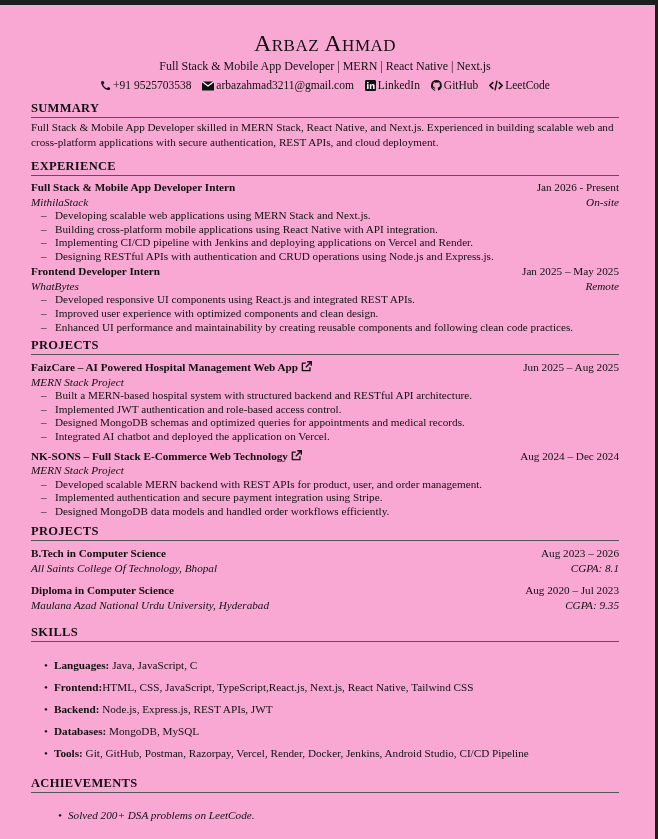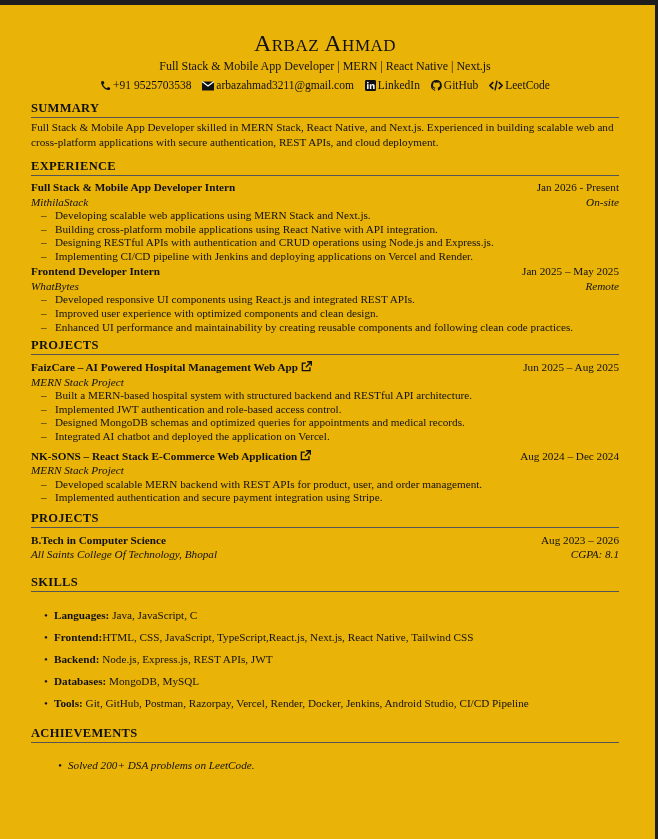--- a/index.html
+++ b/index.html
@@ -4,21 +4,21 @@
 <style>
   html, body { margin: 0; padding: 0; }
   body {
     width: 658px; height: 839px; overflow: hidden;
     background: #1e1e1e;
     font-family: "Liberation Serif", "DejaVu Serif", serif;
     color: #111;
   }
   .page {
     position: absolute; left: 0; top: 5px; width: 655px; height: 834px;
-    background: #eab308;
+    background: #f9a8d4;
   }
   .content { position: absolute; left: 31px; right: 36px; top: 0; }
   .name {
     text-align: center; margin-top: 24px; font-size: 24px; letter-spacing: 0.5px;
     font-variant: small-caps; line-height: 28px;
   }
   .tagline { text-align: center; font-size: 12px; line-height: 16px; margin-top: 1px; }
   .contacts { text-align: center; font-size: 11.5px; line-height: 16px; margin-top: 3px; }
   .contacts .c { margin: 0 4px; white-space: nowrap; }
   .contacts svg { vertical-align: -2px; margin-right: 2px; }
@@ -91,22 +91,22 @@
             <span class="b">Full Stack &amp; Mobile App Developer Intern</span>
             <span>Jan 2026 - Present</span>
           </div>
       <div class="row">
             <span class="i">MithilaStack</span>
             <span class="i">On-site</span>
           </div>
       <ul class="dash">
         <li>Developing scalable web applications using MERN Stack and Next.js.</li>
         <li>Building cross-platform mobile applications using React Native with API integration.</li>
+        <li>Implementing CI/CD pipeline with Jenkins and deploying applications on Vercel and Render.</li>
         <li>Designing RESTful APIs with authentication and CRUD operations using Node.js and Express.js.</li>
-        <li>Implementing CI/CD pipeline with Jenkins and deploying applications on Vercel and Render.</li>
       </ul>
     </div>
     <div style="margin-top:1px">
       <div class="row">
             <span class="b">Frontend Developer Intern</span>
             <span>Jan 2025 – May 2025</span>
           </div>
       <div class="row">
             <span class="i">WhatBytes</span>
             <span class="i">Remote</span>
@@ -134,46 +134,57 @@
           </div>
       <ul class="dash">
         <li>Built a MERN-based hospital system with structured backend and RESTful API architecture.</li>
         <li>Implemented JWT authentication and role-based access control.</li>
         <li>Designed MongoDB schemas and optimized queries for appointments and medical records.</li>
         <li>Integrated AI chatbot and deployed the application on Vercel.</li>
       </ul>
     </div>
     <div style="margin-top:5px">
       <div class="row">
-            <span class="b"><span>NK-SONS – React Stack E-Commerce Web Application</span><svg class="ext-icon" width="11" height="11" viewBox="0 0 16 16">
+            <span class="b"><span>NK-SONS – Full Stack E-Commerce Web Technology</span><svg class="ext-icon" width="11" height="11" viewBox="0 0 16 16">
                 <path d="M7 3H2v11h11V9" stroke="#111" stroke-width="2" fill="none"></path>
                 <path d="M9 1h6v6M15 1L7 9" stroke="#111" stroke-width="2" fill="none"></path>
               </svg></span>
             <span>Aug 2024 – Dec 2024</span>
           </div>
       <div class="row">
             <span class="i">MERN Stack Project</span>
           </div>
       <ul class="dash">
         <li>Developed scalable MERN backend with REST APIs for product, user, and order management.</li>
         <li>Implemented authentication and secure payment integration using Stripe.</li>
+        <li>Designed MongoDB data models and handled order workflows efficiently.</li>
       </ul>
     </div>
   </div>
 
   <div style="margin-top:6px">
     <div class="sec-title">PROJECTS</div>
     <div style="margin-top:5px">
       <div class="row">
             <span class="b">B.Tech in Computer Science</span>
             <span>Aug 2023 – 2026</span>
           </div>
       <div class="row">
             <span class="i">All Saints College Of Technology, Bhopal</span>
             <span class="i">CGPA: 8.1</span>
+          </div>
+    </div>
+    <div style="margin-top:8px">
+      <div class="row">
+            <span class="b">Diploma in Computer Science</span>
+            <span>Aug 2020 – Jul 2023</span>
+          </div>
+      <div class="row">
+            <span class="i">Maulana Azad National Urdu University, Hyderabad</span>
+            <span class="i">CGPA: 9.35</span>
           </div>
     </div>
   </div>
 
   <div style="margin-top:13px">
     <div class="sec-title">SKILLS</div>
     <ul class="bul">
       <li><b>Languages:</b><span> Java, JavaScript, C</span></li>
       <li><b>Frontend:</b><span>HTML, CSS, JavaScript, TypeScript,React.js, Next.js, React Native, Tailwind CSS</span></li>
       <li><b>Backend:</b><span> Node.js, Express.js, REST APIs, JWT</span></li>

